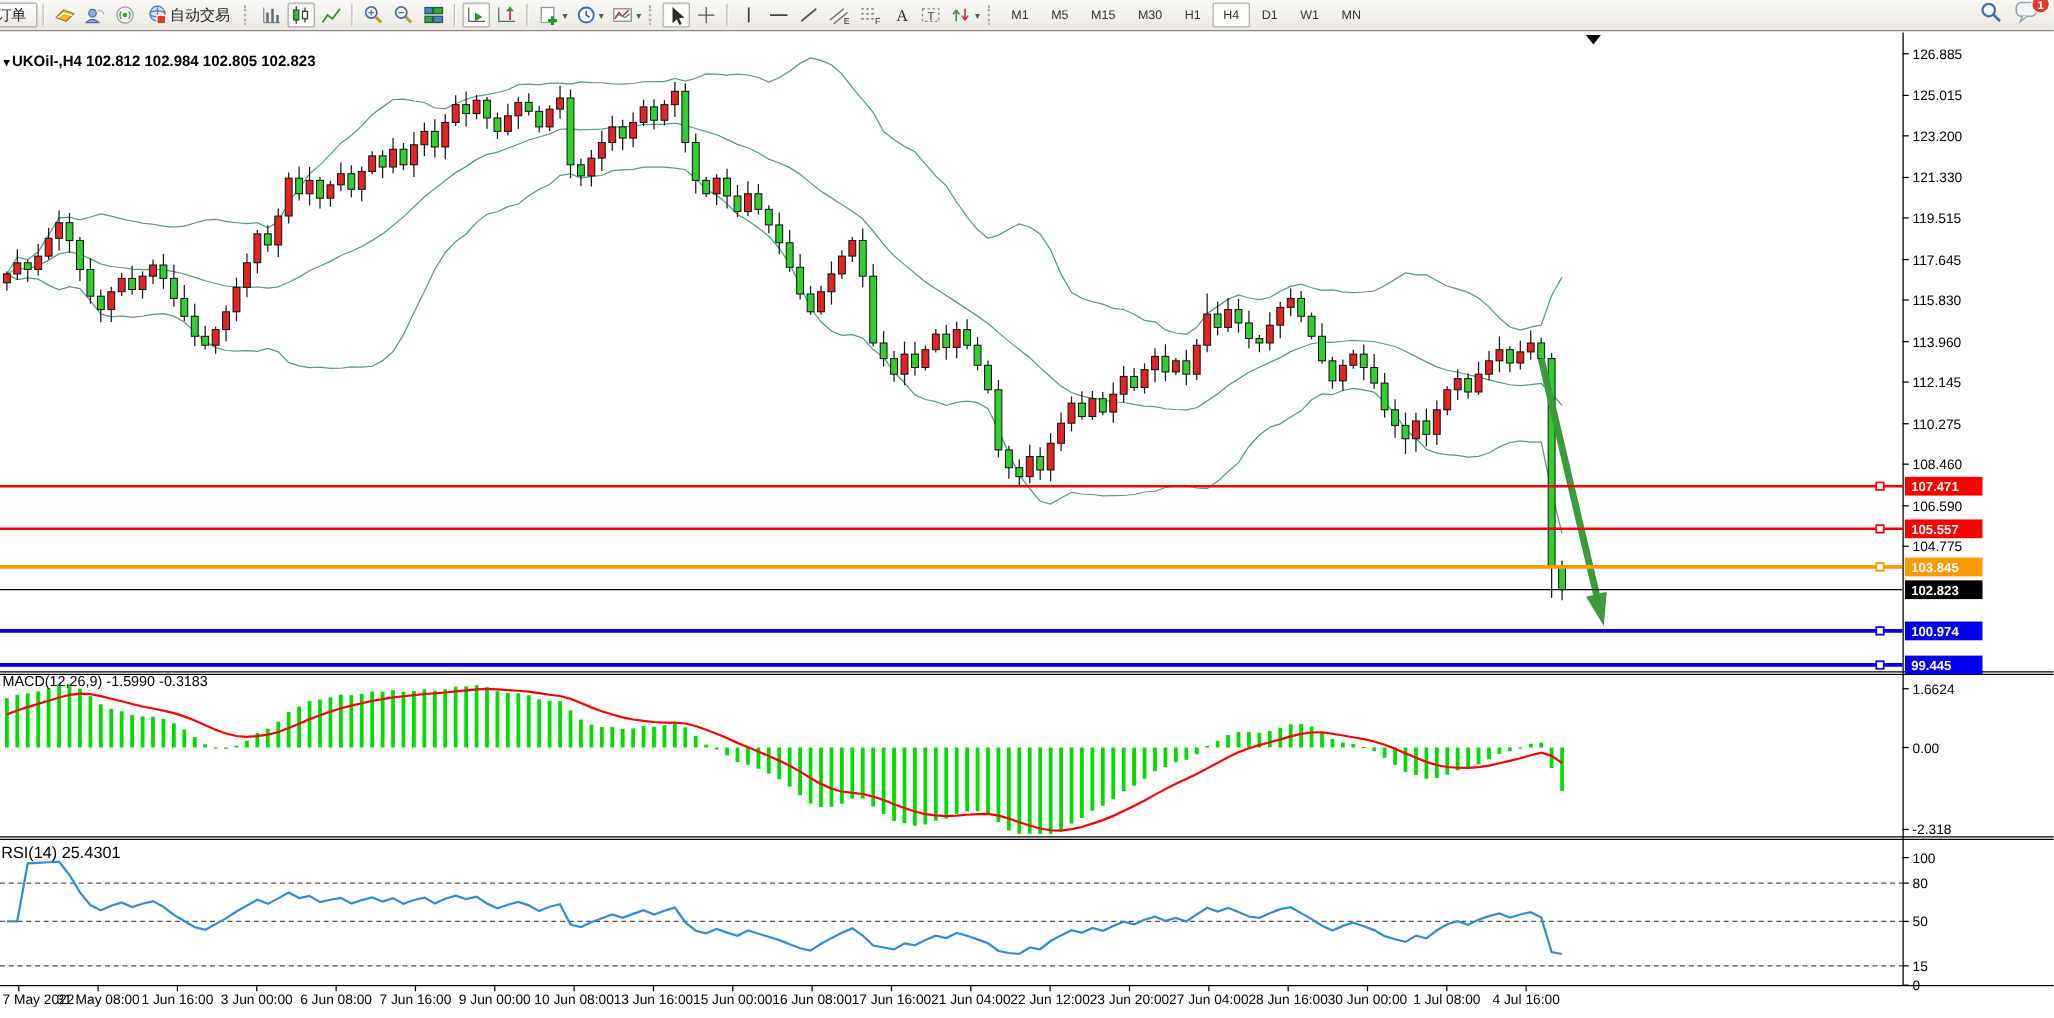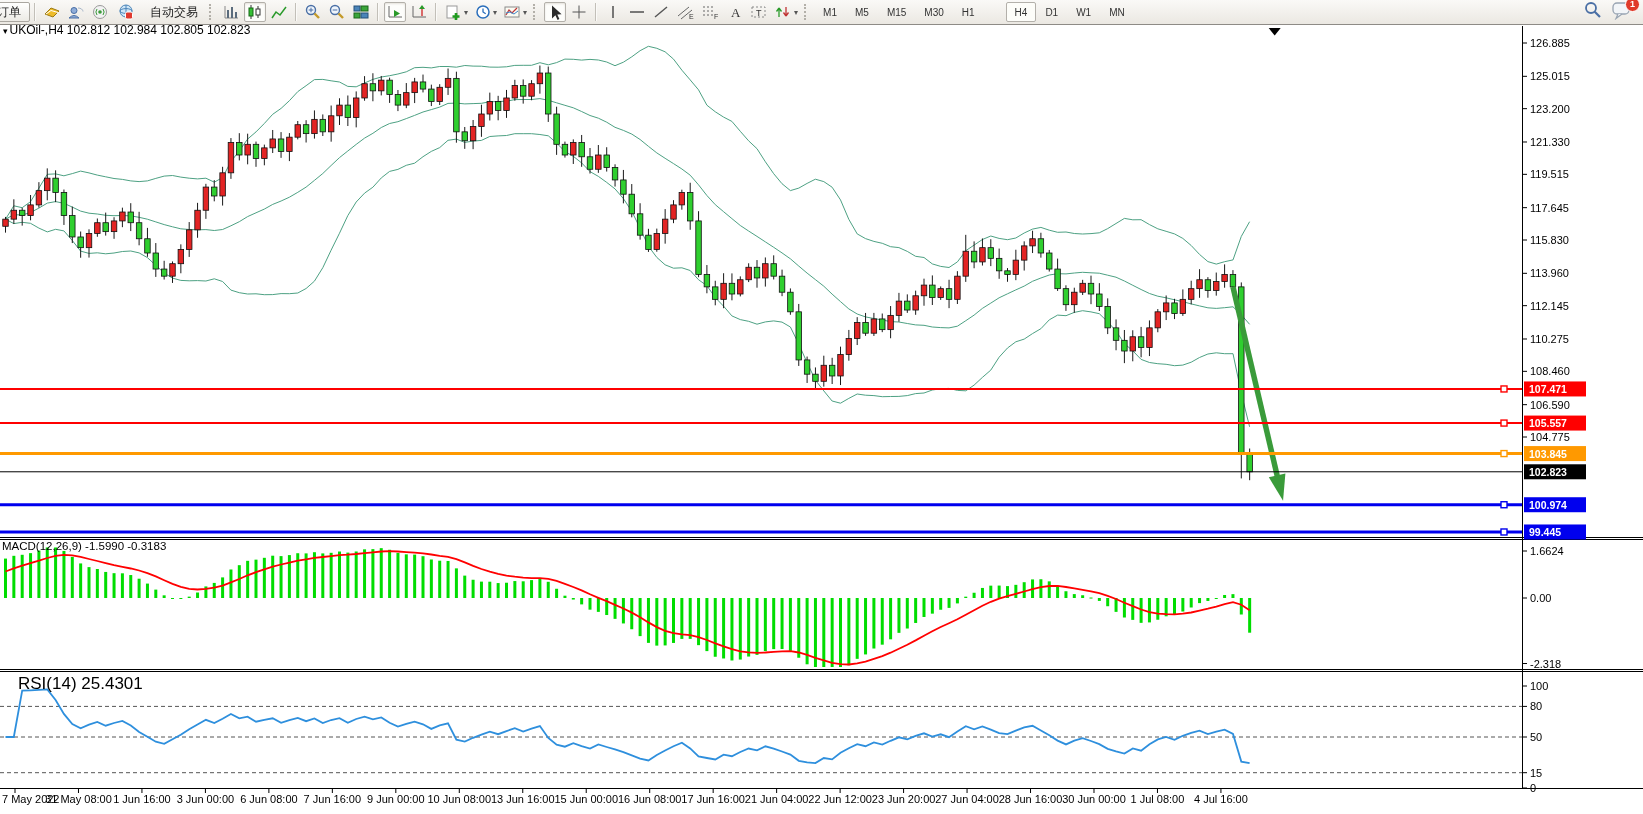--- a/index.html
+++ b/index.html
@@ -15,33 +15,33 @@
   .tbtn svg{display:block;}
   .order-btn{margin-left:-26px;height:20px;display:inline-flex;align-items:center;
     border:1px solid #aaa7a1;border-radius:2px;background:linear-gradient(#fff,#eceae5);
     padding:0 8px 0 10px;font-size:12px;color:#222;}
   .tlabel{font-size:12px;color:#222;margin:0 3px 0 1px;}
   .vsep{width:0;height:18px;border-left:1px solid #c2bfb8;border-right:1px solid #fbfaf8;margin:0 4px;}
   .grip{width:3px;height:16px;border-left:2px dotted #b3b0a9;margin:0 5px 0 3px;}
   .caret{font-size:8px;color:#555;margin-left:1px;}
   .tf{font-size:10px;color:#333;padding:2px 8px;height:20px;display:inline-flex;align-items:center;
     border:1px solid transparent;border-radius:2px;box-sizing:border-box;}
-  .tf.active{background:#fdfdf9;border:1px solid #b3b0aa;margin-left:22px;}
+  .tf.active{background:#fdfdf9;border:1px solid #b3b0aa;}
   .tb-right{margin-left:auto;display:flex;align-items:center;margin-right:10px;gap:8px;}
   .bubble-wrap{position:relative;}
   .badge{position:absolute;top:-4px;right:-7px;background:#e03a2a;color:#fff;font-size:9px;font-weight:bold;
     min-width:13px;height:13px;border-radius:8px;display:flex;align-items:center;justify-content:center;
     border:1px solid #fff;}
   
   #chart-svg{position:absolute;left:0;top:0;z-index:1;}
   .overlay{position:absolute;z-index:5;color:#000;}
-  #chart-title{left:3px;top:23px;font-size:12px;}
+  #chart-title{left:3px;top:42px;font-size:12px;font-weight:bold;}
   #chart-title .arrow{font-size:9px;margin-right:2px;}
   #macd-label{left:2px;top:540px;font-size:11.5px;}
-  #rsi-label{left:18px;top:674px;font-size:17px;}
+  #rsi-label{left:1px;top:674px;font-size:13px;}
 </style>
 </head>
 <body>
 
 <div id="app">
 
   <div class="toolbar">
     <button class="order-btn">
         <span>新订单</span>
       </button>
@@ -66,21 +66,21 @@
       </span>
     <span class="tbtn">
         <span>
           <svg width="18" height="16">
             <circle cx="9" cy="8" r="6.5" fill="#f2f2f2" stroke="#9a9a9a"></circle>
             <path d="M6 5 a5 5 0 0 0 0 6 M12 5 a5 5 0 0 1 0 6" stroke="#3a9a3a" fill="none"></path>
             <circle cx="9" cy="8" r="1.8" fill="#3a9a3a"></circle>
           </svg>
         </span>
       </span>
-    <span class="tbtn" style="width:auto;padding:0 3px;gap:14px;">
+    <span class="tbtn" style="width:auto;padding:0 3px;">
       <span>
           <svg width="18" height="16">
             <circle cx="9" cy="7" r="6" fill="#cfe6f7" stroke="#4a84b8"></circle>
             <ellipse cx="9" cy="7" rx="6" ry="2.4" fill="none" stroke="#4a84b8"></ellipse>
             <path d="M9 1 V13" stroke="#4a84b8"></path>
             <rect x="8.5" y="8" width="7" height="7" rx="1.5" fill="#e03a2f" stroke="#fff"></rect>
           </svg>
         </span>
       <span class="tlabel">自动交易</span>
     </span>

